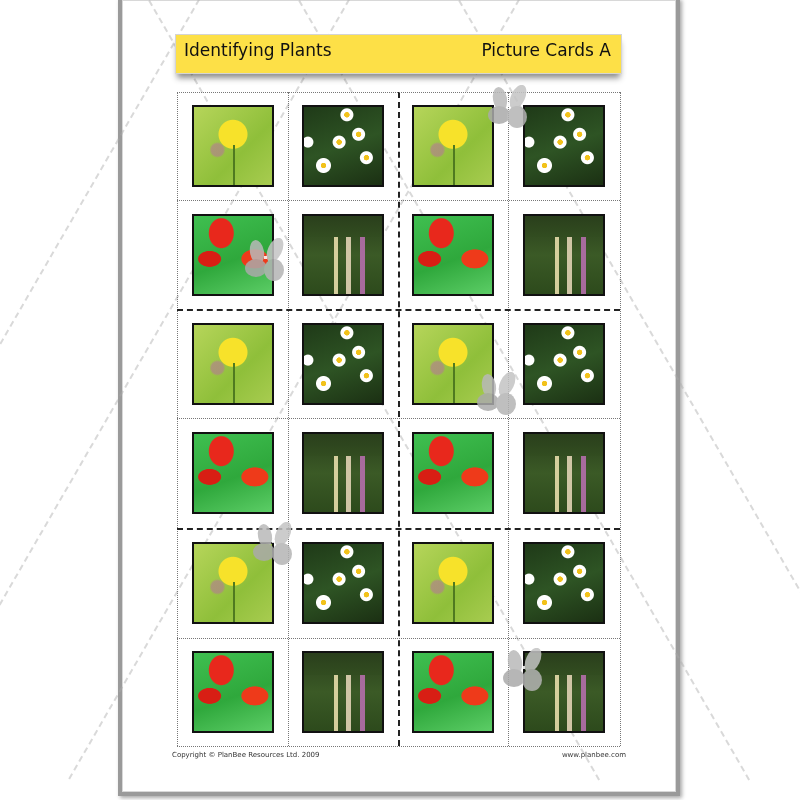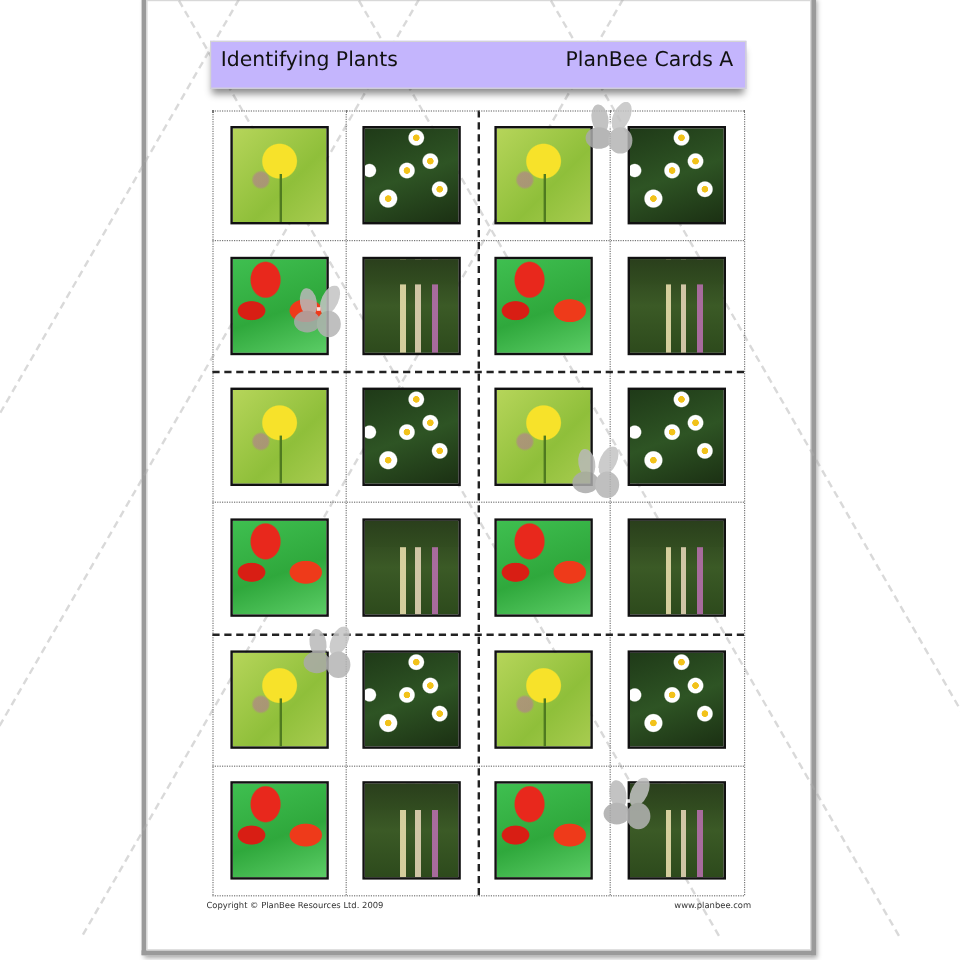--- a/index.html
+++ b/index.html
@@ -1,21 +1,21 @@
 <!DOCTYPE html>
 <html><head>
 <meta charset="utf-8">
 <style>
   html,body{margin:0;padding:0;}
   body{width:800px;height:800px;background:#ffffff;position:relative;overflow:hidden;font-family:"DejaVu Sans",sans-serif;}
   .sheet{position:absolute;left:118px;top:-2px;width:562px;height:798px;background:#fff;
     border-left:4px solid #9a9a9a;border-right:4px solid #9a9a9a;border-bottom:4px solid #9a9a9a;
     box-shadow:2px 2px 4px rgba(0,0,0,0.35);box-sizing:border-box;}
   .inner-frame{position:absolute;left:122px;top:0;width:554px;height:792px;border:1px solid #d8d8d8;box-sizing:border-box;}
-  .header{position:absolute;left:175px;top:34px;width:447px;height:40px;background:#c4b5fd;
+  .header{position:absolute;left:175px;top:34px;width:447px;height:40px;background:#fde047;
     border:1px solid #d4d4d4;box-shadow:0 6px 6px -2px rgba(0,0,0,0.45);box-sizing:border-box;padding-left:37px;}
   .header .left{position:absolute;left:8px;top:5px;font-size:17px;color:#111;font-family:"DejaVu Sans",sans-serif;}
   .header .right{position:absolute;right:10px;top:5px;font-size:17px;color:#111;font-family:"DejaVu Sans",sans-serif;}
   .vline{position:absolute;top:92px;height:654px;border-left:1px dotted #777;}
   .vline.heavy{border-left:2px dashed #222;}
   .hline{position:absolute;left:177px;width:443px;border-top:1px dotted #777;}
   .hline.heavy{border-top:2px dashed #222;}
   .photo{position:absolute;width:82px;height:82px;border:2px solid #111;box-sizing:border-box;overflow:hidden;}
   .buttercup{background:radial-gradient(circle at 50% 35%, #f7e22a 0 14px, transparent 15px),
      radial-gradient(circle at 30% 55%, rgba(180,120,150,0.6) 0 6px, transparent 8px),
@@ -61,21 +61,21 @@
     <div class="wm" style="left: 150px; top: 0px; width: 900px; transform: rotate(60deg);"></div>
     <div class="wm" style="left: 300px; top: 0px; width: 900px; transform: rotate(60deg);"></div>
     <div class="wm" style="left: 460px; top: 0px; width: 900px; transform: rotate(60deg);"></div>
     <div class="wm" style="left: 520px; top: 0px; width: 900px; transform: rotate(120deg);"></div>
     <div class="wm" style="left: 350px; top: 0px; width: 900px; transform: rotate(120deg);"></div>
     <div class="wm" style="left: 200px; top: 0px; width: 900px; transform: rotate(120deg);"></div>
   </div>
 
 <div class="header">
   <span class="left">Identifying Plants</span>
-  <span class="right">PlanBee Cards A</span>
+  <span class="right">Picture Cards A</span>
 </div>
 
 <div id="grid-lines">
     <div class="vline" style="left: 177px;"></div>
     <div class="vline" style="left: 288px;"></div>
     <div class="vline heavy" style="left: 398px;"></div>
     <div class="vline" style="left: 508px;"></div>
     <div class="vline" style="left: 620px;"></div>
     <div class="hline" style="top: 92px;"></div>
     <div class="hline" style="top: 200px;"></div>

